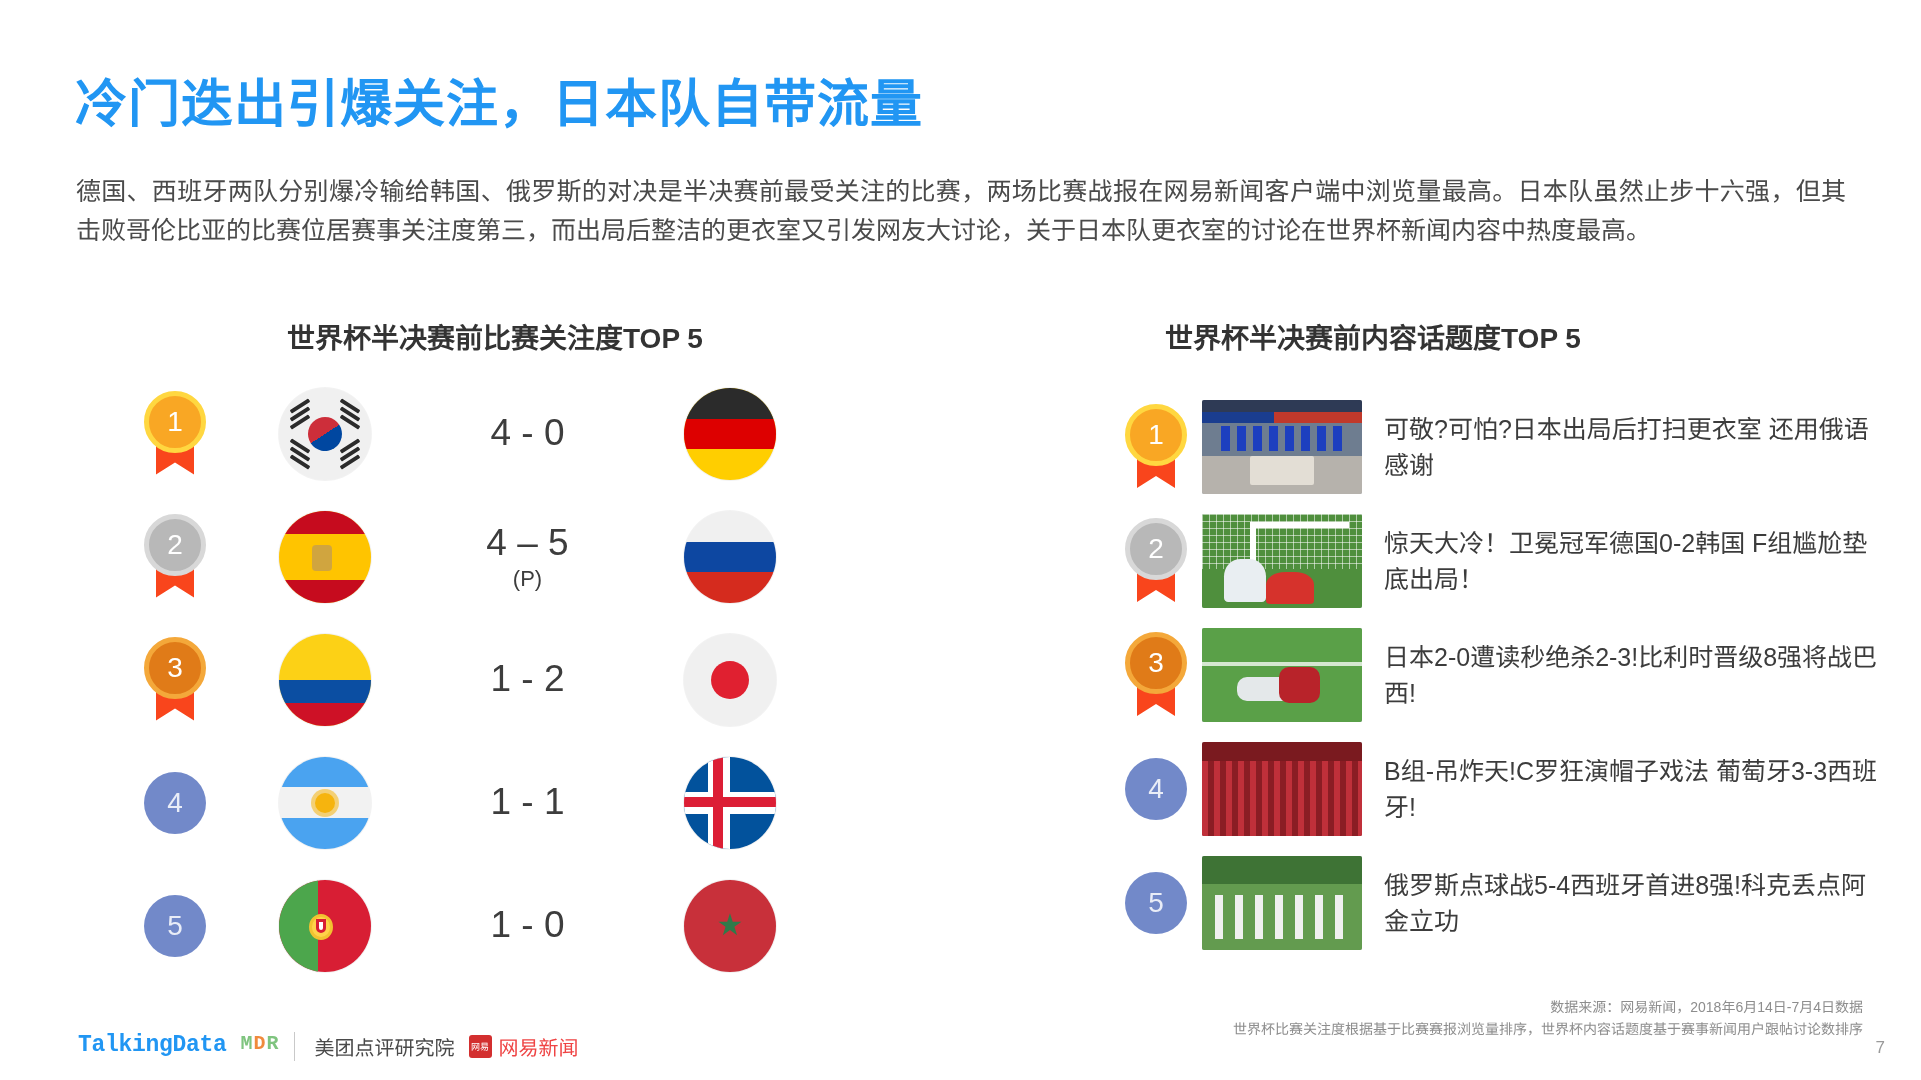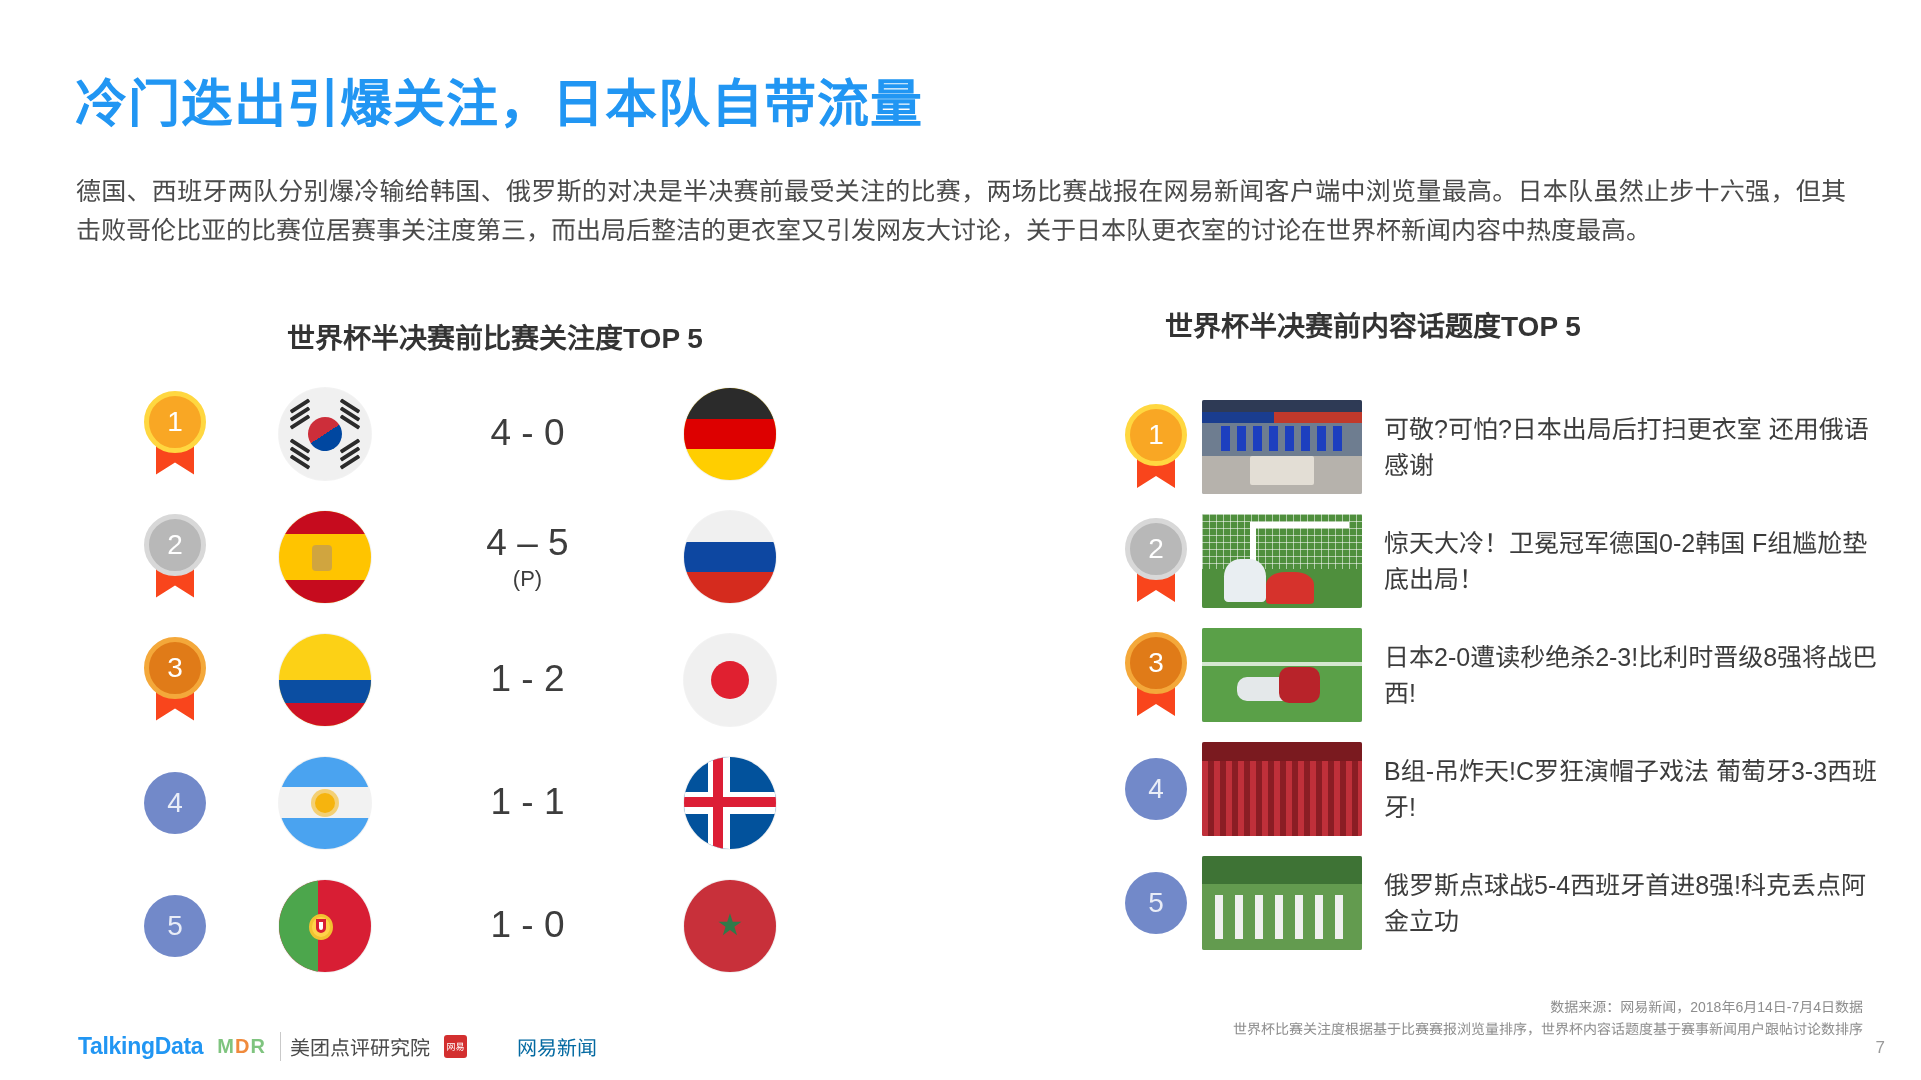--- a/index.html
+++ b/index.html
@@ -28,21 +28,21 @@
     text-align:justify;
   }
 
   
   .sec-head{
     position:absolute;
     font-size:28px;font-weight:bold;color:#333333;
     white-space:nowrap;
   }
   .sec-head.left{left:287px;top:316px;}
-  .sec-head.right{left:1165px;top:304px;}
+  .sec-head.right{left:1165px;top:316px;}
 
   
   .matches{position:absolute;left:120px;top:372px;width:800px;}
   .match-row{
     position:relative;height:123px;
     display:flex;align-items:center;
   }
   .rank-cell{width:110px;display:flex;justify-content:center;align-items:center;}
   .flag-cell{width:190px;display:flex;justify-content:center;align-items:center;}
   .score-cell{
@@ -189,30 +189,30 @@
     position:absolute;right:58px;top:996px;
     text-align:right;font-size:14px;color:#8d8d8d;line-height:22px;
     white-space:nowrap;
   }
   .pagenum{
     position:absolute;right:36px;top:1038px;
     font-size:17px;color:#9a9a9a;
   }
   .logos{
     position:absolute;left:78px;top:1032px;
-    display:flex;align-items:center;gap:14px;
+    display:flex;align-items:flex-start;gap:14px;font-family:Liberation Mono, monospace;
   }
   .logo-td{font-size:23px;font-weight:bold;color:#2196f3;letter-spacing:-.3px;}
   .logo-mdr{font-size:20px;font-weight:bold;color:#7fc47f;letter-spacing:1px;}
   .logo-mdr .r{color:#f08a3c;}
-  .logo-mdr-cn{font-size:20px;color:#4a4a4a;border-left:1px solid #c9c9c9;padding-left:9px;}
+  .logo-mdr-cn{font-size:20px;color:#4a4a4a;border-left:1px solid #c9c9c9;padding-left:20px;}
   .logo-163{display:flex;align-items:center;gap:7px;}
   .logo-163 .sq{width:23px;height:23px;background:#d32f2f;border-radius:3px;
      color:#fff;font-size:9px;display:flex;align-items:center;justify-content:center;}
-  .logo-163 .cn{font-size:20px;color:#0369a1;margin-left:43px;}
+  .logo-163 .cn{font-size:20px;color:#ef4444;}
 </style>
 </head>
 <body>
 
 <div class="slide">
 
   <div class="title">冷门迭出引爆关注，日本队自带流量</div>
   <div class="intro">德国、西班牙两队分别爆冷输给韩国、俄罗斯的对决是半决赛前最受关注的比赛，两场比赛战报在网易新闻客户端中浏览量最高。日本队虽然止步十六强，但其击败哥伦比亚的比赛位居赛事关注度第三，而出局后整洁的更衣室又引发网友大讨论，关于日本队更衣室的讨论在世界杯新闻内容中热度最高。</div>
 
   <div class="sec-head left">世界杯半决赛前比赛关注度TOP 5</div>

